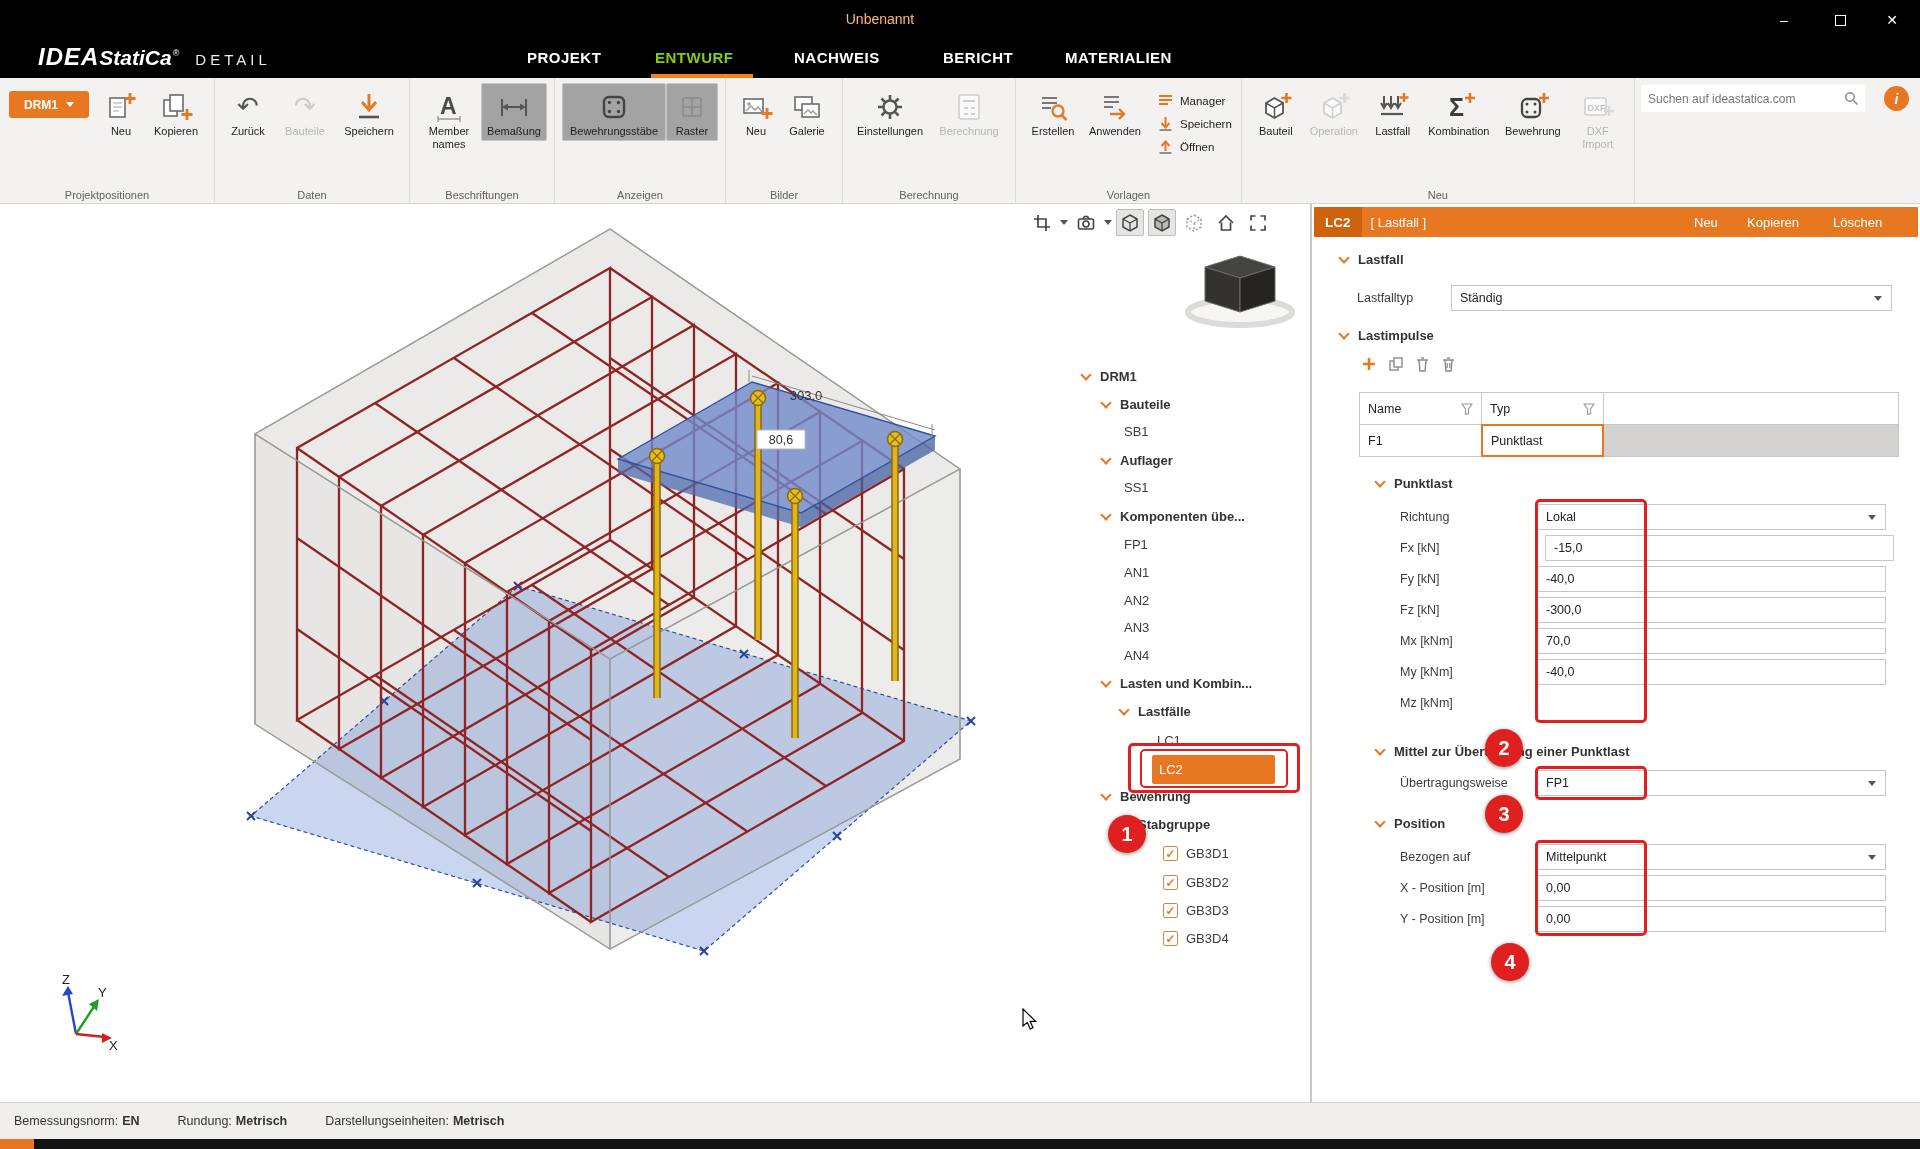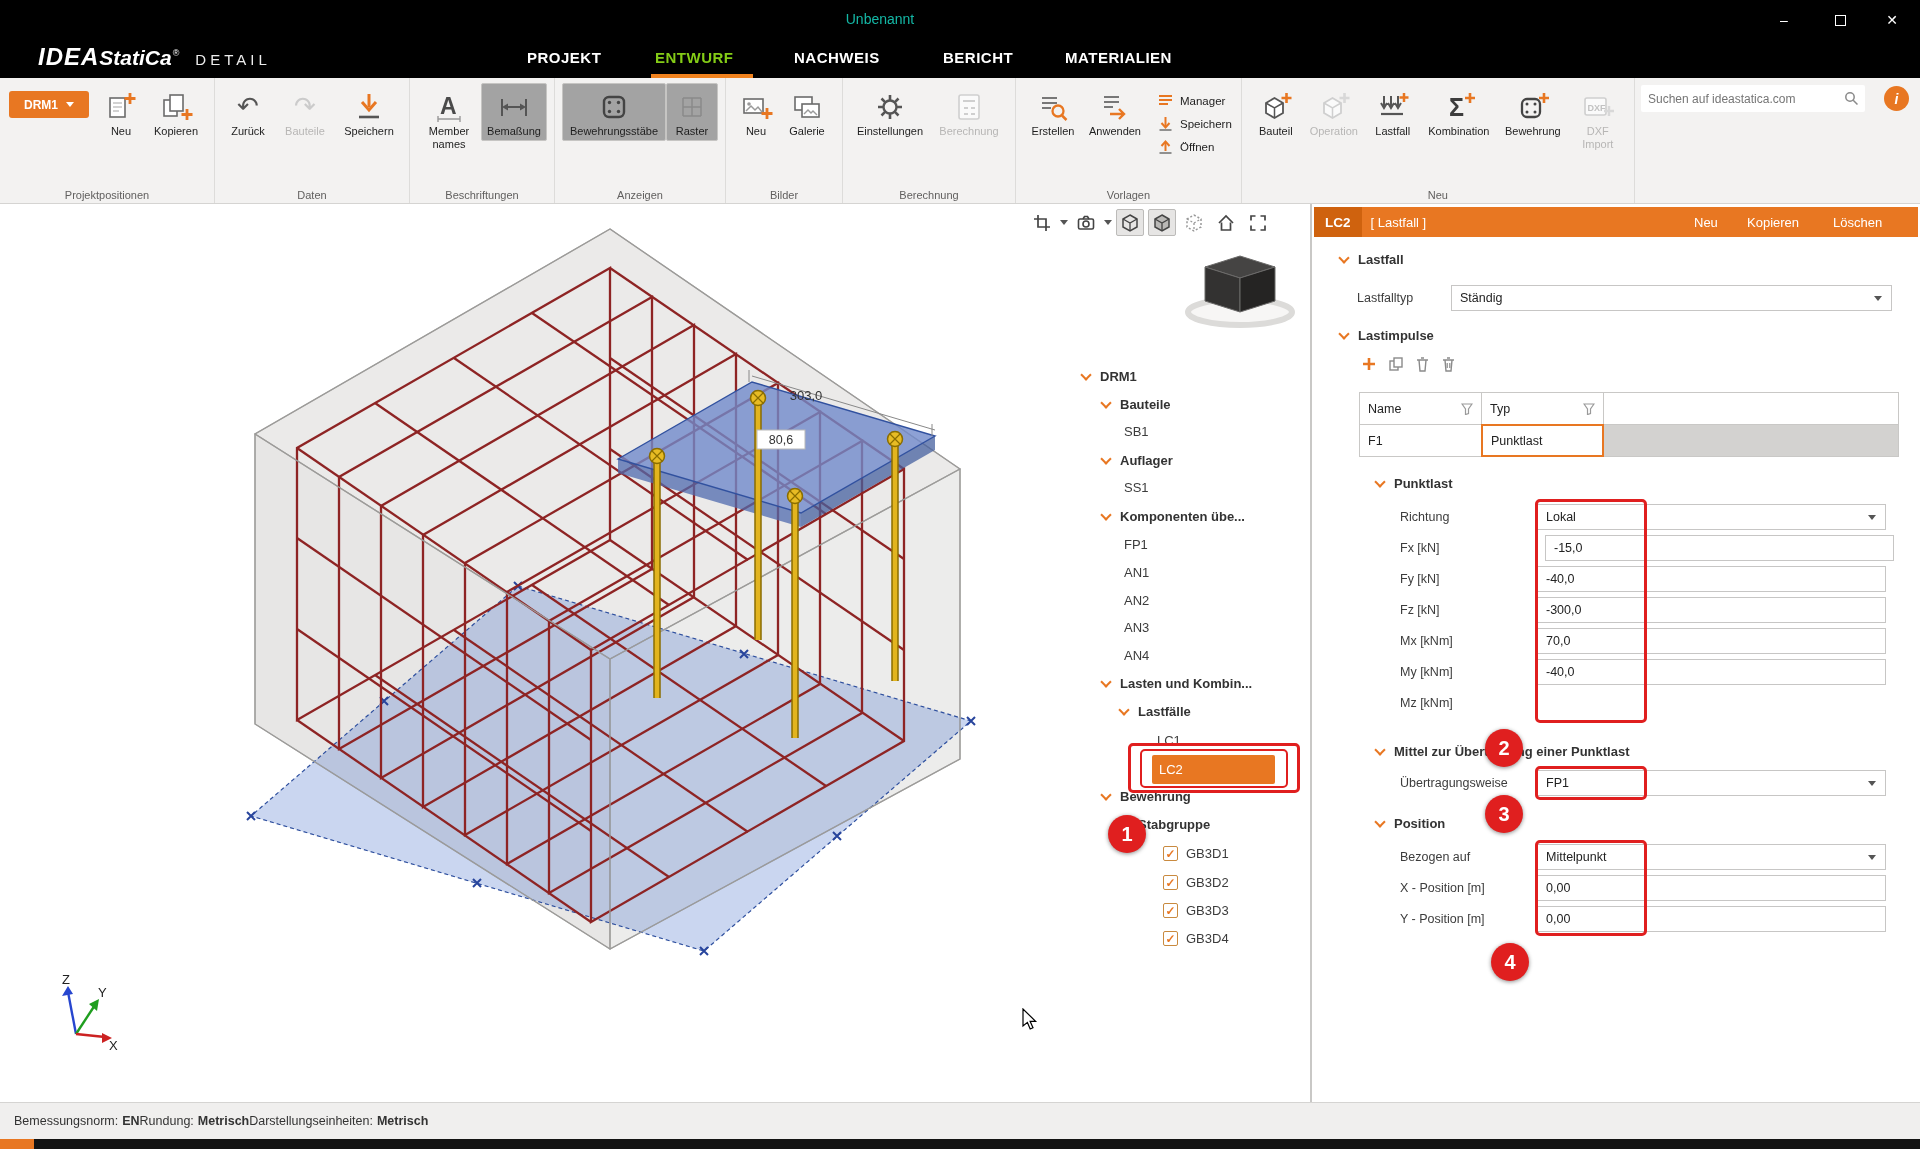--- a/index.html
+++ b/index.html
@@ -1,21 +1,21 @@
 <!DOCTYPE html>
 <html><head>
 <meta charset="utf-8">
 <style>
 * { box-sizing:border-box; margin:0; padding:0; }
 html,body { width:1920px; height:1149px; }
 body { font-family:"Liberation Sans",sans-serif; position:relative; overflow:hidden; background:#fff; }
 
 
 #titlebar { position:absolute; left:0; top:0; right:0; height:40px; background:#000; z-index:5; }
-#title-text { position:absolute; left:880px; top:11px; transform:translateX(-50%); color:#14b8a6; font-size:14px; }
+#title-text { position:absolute; left:880px; top:11px; transform:translateX(-50%); color:#fdba74; font-size:14px; }
 .winbtn { position:absolute; top:0; width:48px; height:40px; color:#fff; display:flex; align-items:center; justify-content:center; font-size:14px; cursor:default; }
 #btn-min{ right:112px; } #btn-max{ right:56px; } #btn-close{ right:4px; }
 .maxbox { width:11px; height:11px; border:1.4px solid #fff; }
 
 #navbar { position:absolute; left:0; top:40px; right:0; height:38px; background:#000; z-index:5; }
 #logo { position:absolute; left:38px; top:3px; color:#fff; display:flex; align-items:baseline; }
 .logo-idea { font-size:24px; font-weight:700; font-style:italic; letter-spacing:1px; }
 .logo-statica { font-size:21px; font-weight:700; font-style:italic; }
 .logo-reg { font-size:9px; position:relative; top:-9px; margin-left:1px; }
 .logo-product { font-size:15px; letter-spacing:4px; color:#ececec; margin-left:16px; font-weight:400; }
@@ -71,21 +71,21 @@
 #li-table { position:absolute; left:47px; top:188px; }
 .trow { display:flex; }
 .trow + .trow { margin-top:-1px;border-radius:8px; }
 .tcell { border:1px solid #c9c8c6; margin-left:-1px; height:33px; display:flex; align-items:center; padding:0 8px; font-size:12.5px; color:#222; background:#fff; }
 .tcell:first-child { margin-left:0; }
 .tcell.active { border:2px solid #E87722; z-index:1; }
 .tcell.filler { background:#d3d2d0; }
 .funnel { margin-left:auto; }
 
 
-#statusbar { position:absolute; left:0; right:0; bottom:10px; height:37px; background:#f0efee; border-top:1px solid #d5d4d2; display:flex; align-items:center; padding-left:14px; font-size:12.5px; color:#333; z-index:4; }
+#statusbar { position:absolute; left:0; right:0; bottom:10px; height:37px; background:#f0efee; border-top:1px solid #d5d4d2; display:flex; align-items:center; gap:38px; padding-left:14px; font-size:12.5px; color:#333; z-index:4; }
 #statusbar b { margin-left:4px; }
 #bottomstrip { position:absolute; left:0; right:0; bottom:0; height:10px; background:#131313; z-index:4; }
 #bottomstrip .seg { position:absolute; left:0; top:0; width:34px; height:100%; background:#E87722; }
 
 
 .acirc { position:absolute; width:38px; height:38px; border-radius:50%; background:#e01f1f; color:#fff; font-size:20px; font-weight:700; display:flex; align-items:center; justify-content:center; box-shadow:0 1px 4px rgba(0,0,0,.45); z-index:50; }
 .abox { position:absolute; border:3px solid #e01f1f; border-radius:5px; z-index:45; pointer-events:none; }
 #cursor { position:absolute; left:1022px; top:1008px; z-index:60; }
 </style>
 </head>

